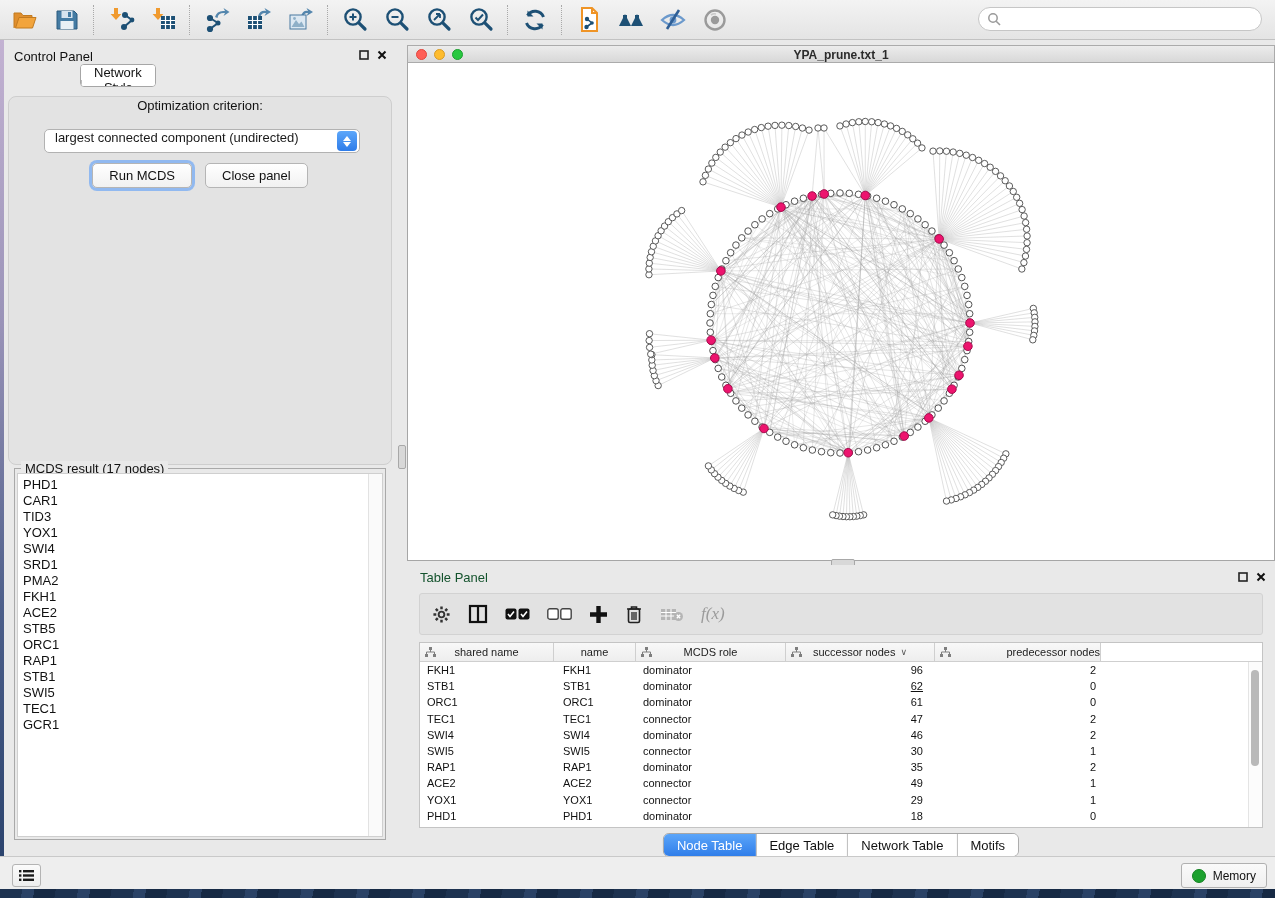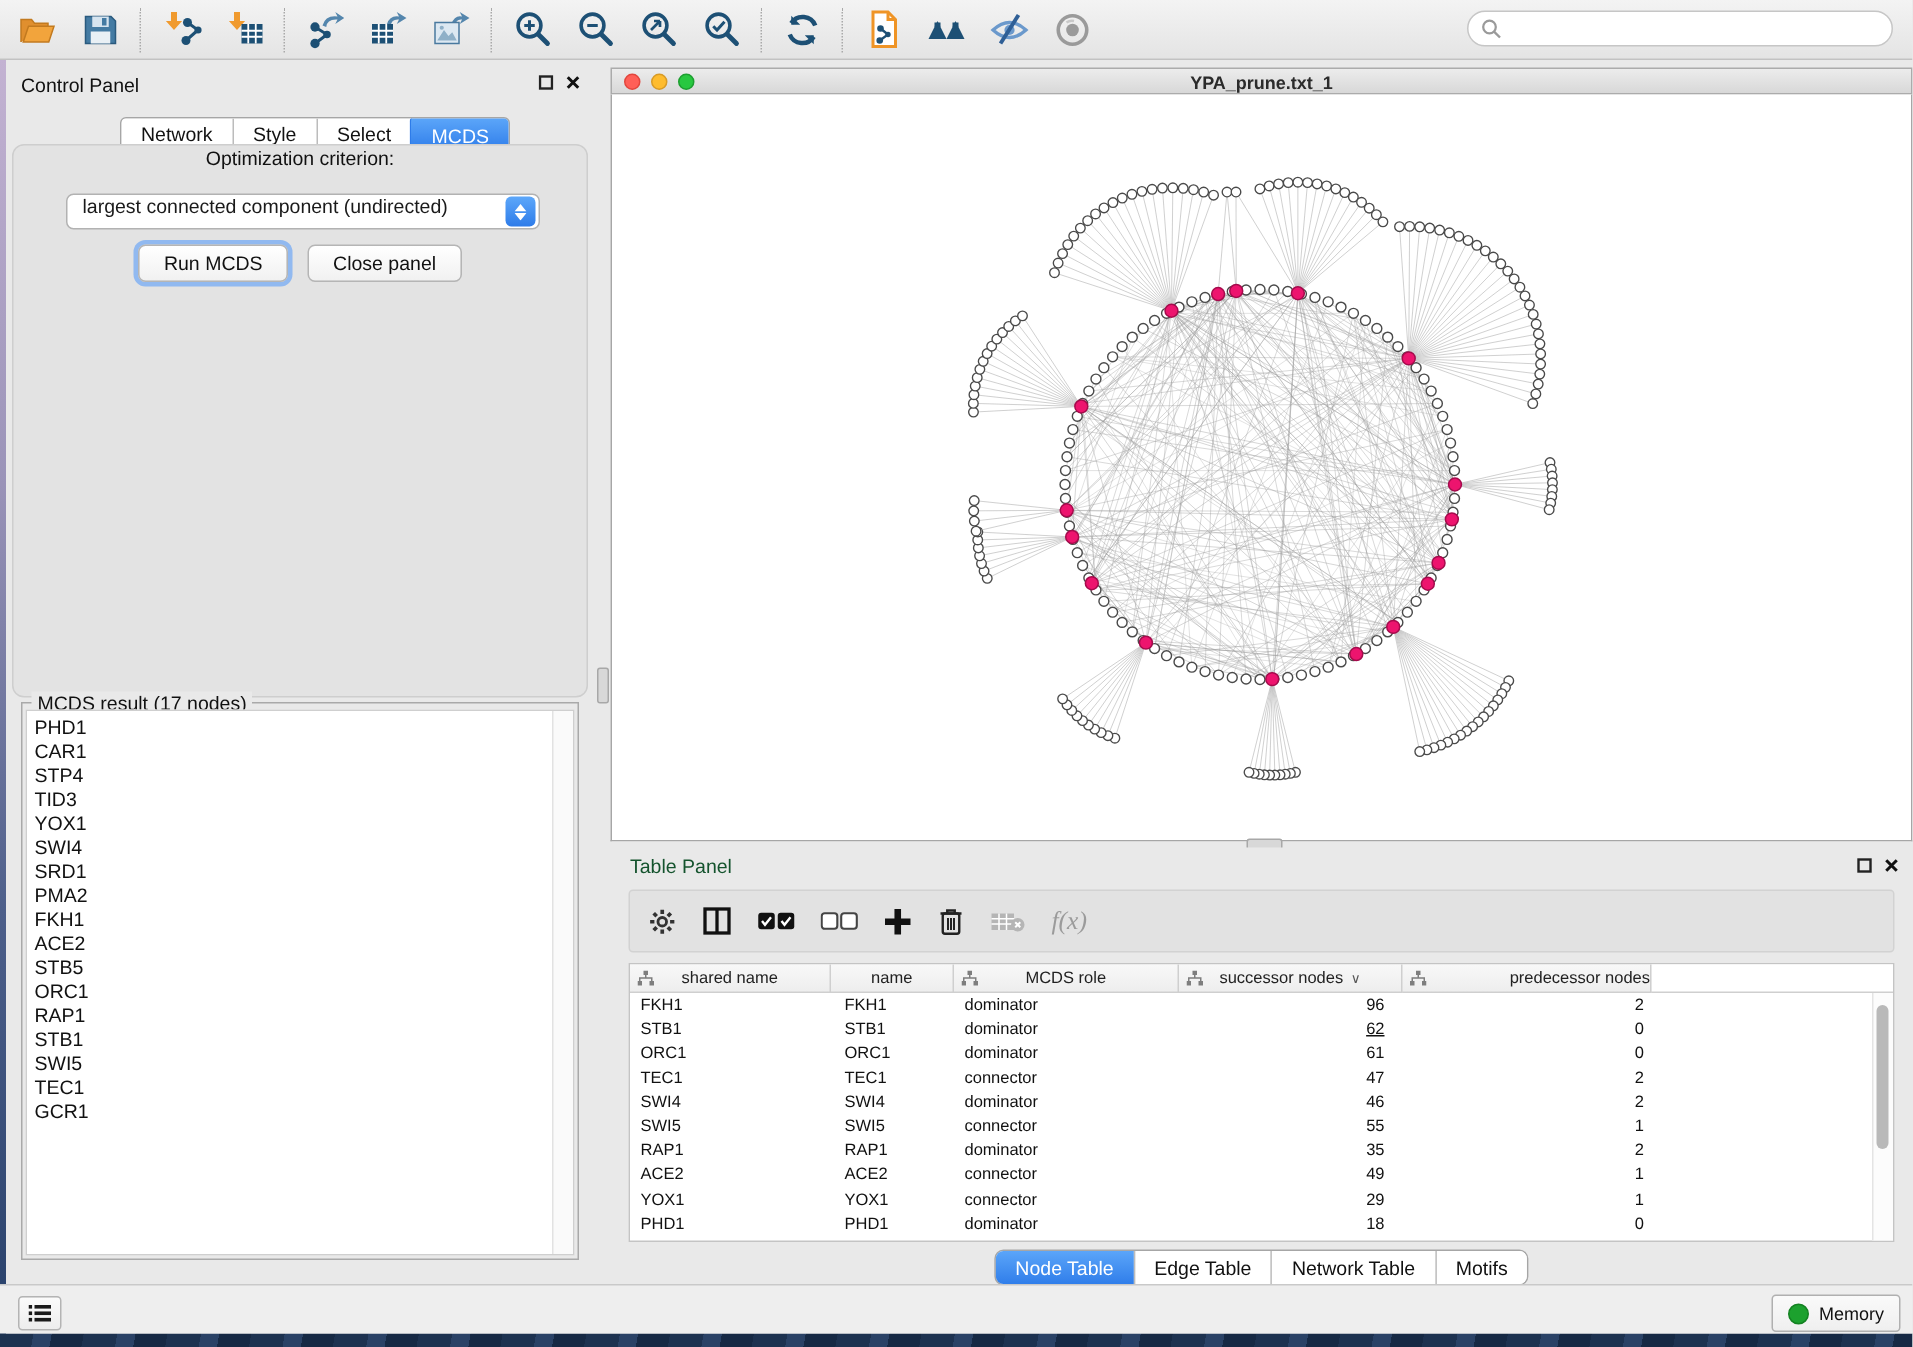--- a/index.html
+++ b/index.html
@@ -23,21 +23,21 @@
   
   .leftpanel{position:absolute;left:4px;top:40px;width:392px;height:816px;background:#e9e9e9;}
   .panel-title-row{position:absolute;left:0;top:0;width:100%;height:28px;}
   .panel-title{position:absolute;left:10px;top:9px;font-size:13px;color:#111;}
   .winic{position:absolute;top:9px;width:12px;height:12px;display:flex;align-items:center;justify-content:center;}
   .seg-wrap{position:absolute;display:inline-flex;background:#fff;border:1px solid #a6a6a6;border-radius:4px;overflow:hidden;height:21px;}
   .seg{display:flex;align-items:center;justify-content:center;padding:0 13px;font-size:13px;color:#111;
        border-left:1px solid #bcbcbc;background:#fff;cursor:default;}
   .seg:first-child{border-left:none;}
   .seg.active{background:linear-gradient(#5da7fa,#2e7ce9);color:#fff;border-left-color:#2e7ce9;border-radius:3px;margin:-1px;padding:1px 14px 0;}
-  #ctl-tabs{left:76px;top:38px;}
+  #ctl-tabs{left:76px;top:24px;flex-direction:column;}
   .inner-card{position:absolute;left:4px;right:4px;top:56px;height:367px;background:#e3e3e3;
               border:1px solid #cecece;border-radius:8px;}
   .opt-label{position:absolute;left:0;width:100%;top:58px;text-align:center;font-size:13px;color:#111;}
   .opt-select{position:absolute;left:40px;right:36px;top:89px;height:24px;background:#fff;border:1px solid #b2b2b2;
               border-radius:5px;font-size:13px;display:flex;padding-left:10px;box-sizing:border-box;}
   .stepper{position:absolute;right:2px;top:1px;width:20px;height:20px;border-radius:4px;
            background:linear-gradient(#5da7fa,#2e7ce9);display:flex;flex-direction:column;align-items:center;justify-content:center;gap:1px;}
   .stepper svg{display:block;}
   .btnrow{position:absolute;left:0;top:123px;width:100%;display:flex;justify-content:center;gap:13px;}
   .btn{height:23px;background:linear-gradient(#ffffff,#f1f1f1);border:1px solid #b5b5b5;border-radius:5px;
@@ -275,21 +275,20 @@
   <div class="btnrow">
     <span class="btn focusring">Run MCDS</span>
     <span class="btn">Close panel</span>
   </div>
   <div class="mcds-box">
     <span class="mcds-legend">MCDS result (17 nodes)</span>
     <div class="mcds-inner">
       <div class="mcds-list" id="mcds-list">
           <div>PHD1</div>
           <div>CAR1</div>
-          <div>STP4</div>
           <div>TID3</div>
           <div>YOX1</div>
           <div>SWI4</div>
           <div>SRD1</div>
           <div>PMA2</div>
           <div>FKH1</div>
           <div>ACE2</div>
           <div>STB5</div>
           <div>ORC1</div>
           <div>RAP1</div>
@@ -1160,21 +1159,21 @@
           <div class="tcell c0" style="width: 134px;">SWI4</div>
           <div class="tcell c1" style="width: 82px;">SWI4</div>
           <div class="tcell c2" style="width: 150px;">dominator</div>
           <div class="tcell c3" style="width: 149px;">46</div>
           <div class="tcell c4" style="width: 166px;">2</div>
         </div>
         <div class="trow">
           <div class="tcell c0" style="width: 134px;">SWI5</div>
           <div class="tcell c1" style="width: 82px;">SWI5</div>
           <div class="tcell c2" style="width: 150px;">connector</div>
-          <div class="tcell c3" style="width: 149px;">55</div>
+          <div class="tcell c3" style="width: 149px;">30</div>
           <div class="tcell c4" style="width: 166px;">1</div>
         </div>
         <div class="trow">
           <div class="tcell c0" style="width: 134px;">RAP1</div>
           <div class="tcell c1" style="width: 82px;">RAP1</div>
           <div class="tcell c2" style="width: 150px;">dominator</div>
           <div class="tcell c3" style="width: 149px;">35</div>
           <div class="tcell c4" style="width: 166px;">2</div>
         </div>
         <div class="trow">

